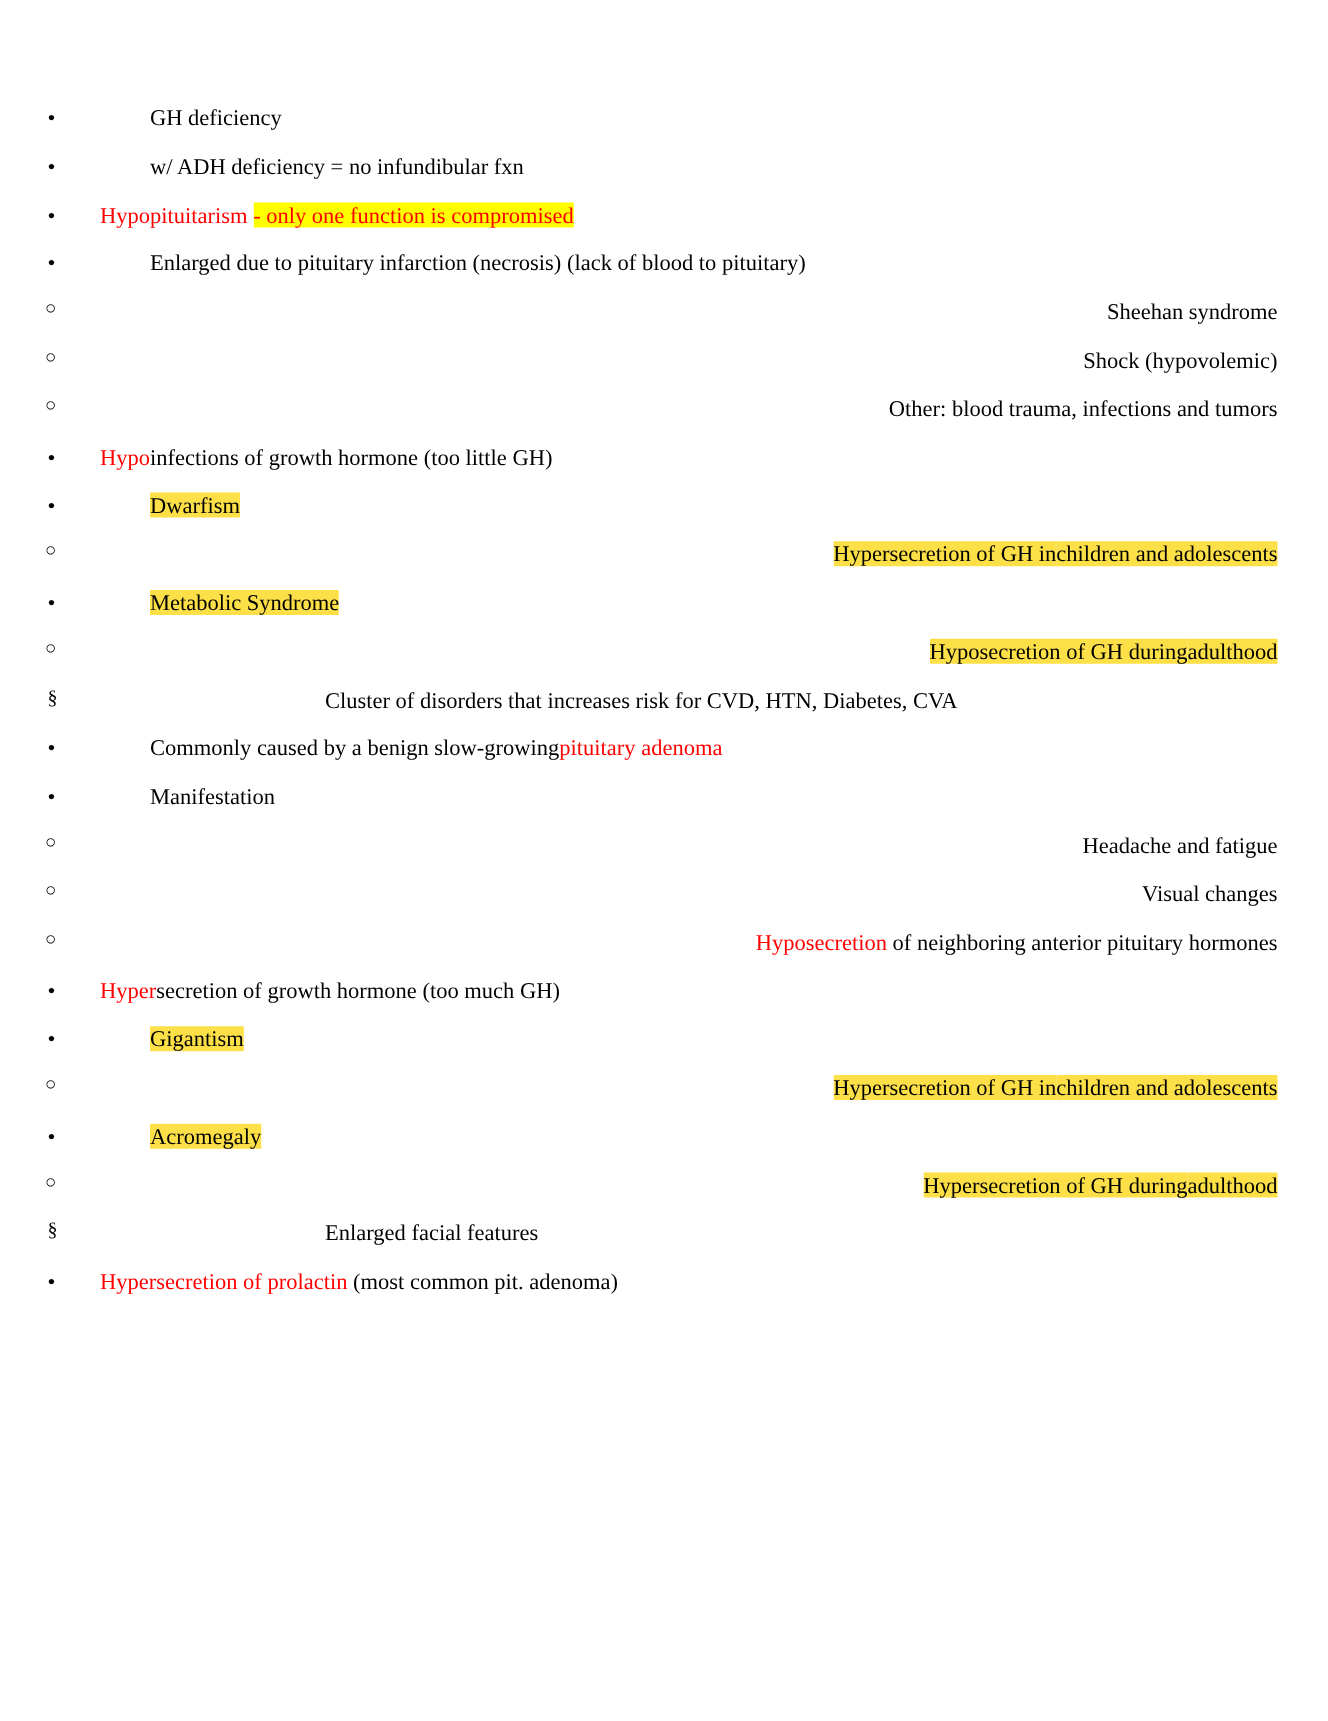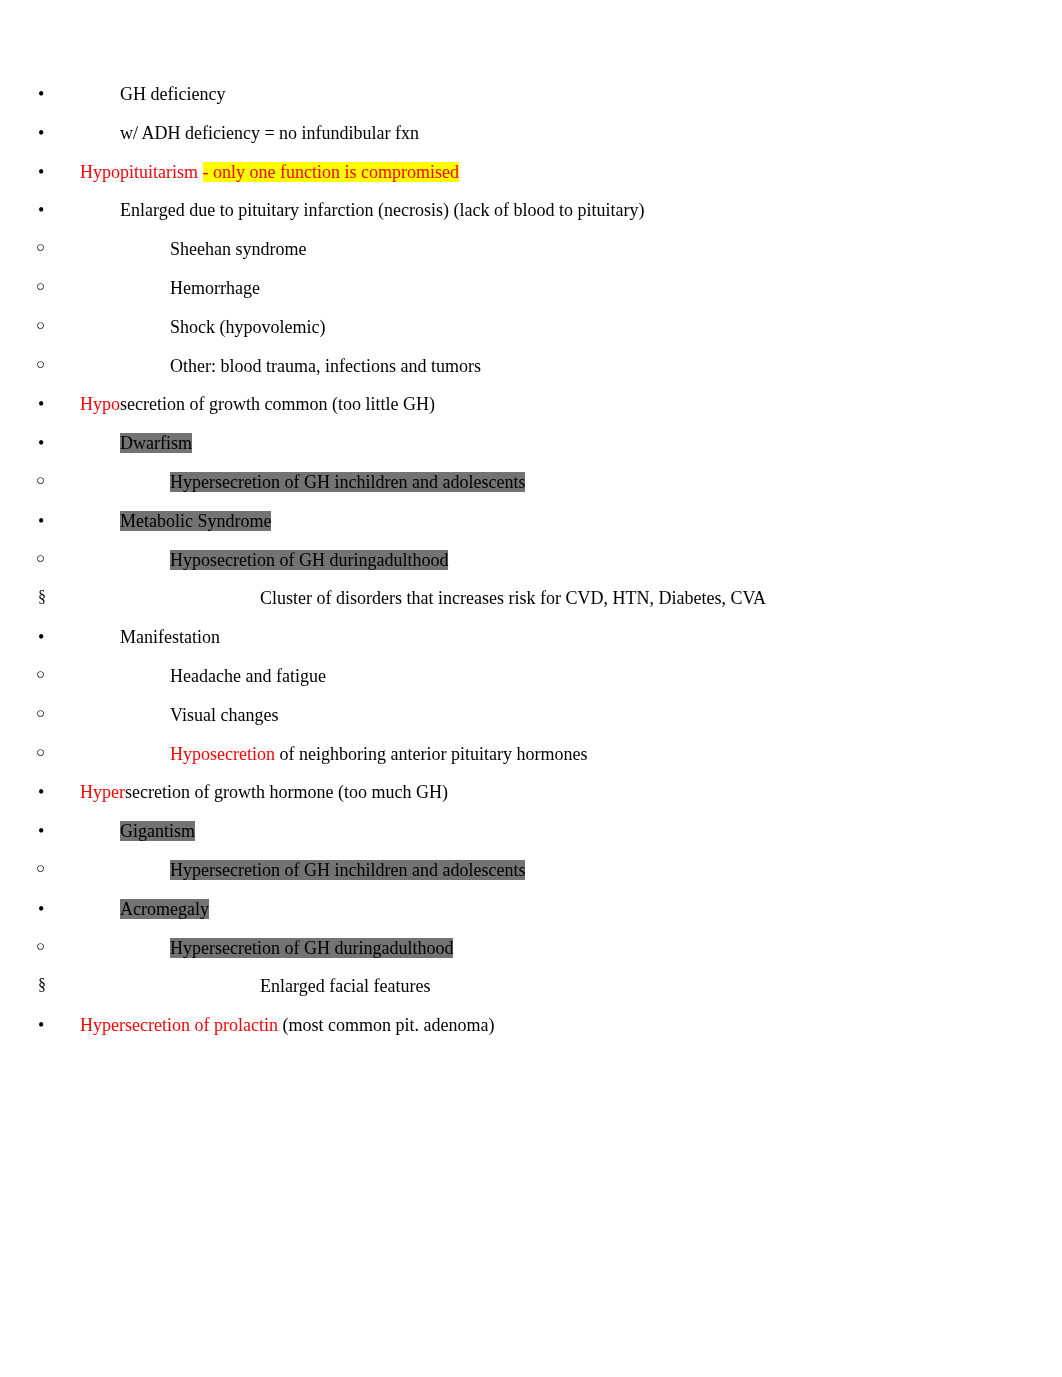--- a/index.html
+++ b/index.html
@@ -31,20 +31,21 @@
     .level1 {
       padding-left: 20px;
     }
 
     .level2 {
       padding-left: 60px;
     }
 
     .level3 {
       padding-left: 110px;
+      text-align: right;
     }
 
     .level4 {
       padding-left: 160px;
     }
 
     li {
       margin: 10px 0;
       position: relative;
     }
@@ -66,21 +67,21 @@
 
     .bullet-section::before {
       content: '§';
       position: absolute;
       left: -22px;
       color: #000;
       font-size: 16px;
     }
 
     .highlight-yellow {
-      background-color: #737373;
+      background-color: #fde047;
     }
 
     .text-red {
       color: #ff0000;
     }
 
     .line {
       line-height: 1.6;
     }
   </style>
@@ -109,38 +110,34 @@
     <li class="level2 line">
       <span class="bullet-dot"></span>
       <span>Enlarged due to pituitary infarction (necrosis) (lack of blood to pituitary)</span>
     </li>
 
     <li class="level3 line">
       <span class="bullet-circle"></span>
       <span>Sheehan syndrome</span>
     </li>
 
-    <li class="level3 line">
-      <span class="bullet-circle"></span>
-      <span>Hemorrhage</span>
-    </li>
 
     <li class="level3 line">
       <span class="bullet-circle"></span>
       <span>Shock (hypovolemic)</span>
     </li>
 
     <li class="level3 line">
       <span class="bullet-circle"></span>
       <span>Other: blood trauma, infections and tumors</span>
     </li>
 
     <li class="level1 line">
       <span class="bullet-dot"></span>
-      <span class="text-red">Hypo</span><span>secretion of growth common (too little GH)</span>
+      <span class="text-red">Hypo</span><span>infections of growth hormone (too little GH)</span>
     </li>
 
     <li class="level2 line">
       <span class="bullet-dot"></span>
       <span class="highlight-yellow">Dwarfism</span>
     </li>
 
     <li class="level3 line">
       <span class="bullet-circle"></span>
       <span class="highlight-yellow">Hypersecretion of GH in</span><span class="highlight-yellow">children and adolescents</span>
@@ -155,20 +152,24 @@
       <span class="bullet-circle"></span>
       <span class="highlight-yellow">Hyposecretion of GH during</span><span class="highlight-yellow">adulthood</span>
     </li>
 
     <li class="level4 line" style="padding-left: 200px;">
       <span class="bullet-section"></span>
       <span>Cluster of disorders that increases risk for CVD, HTN, Diabetes, CVA</span>
     </li>
 
 
+    <li class="level2 line">
+      <span class="bullet-dot"></span>
+      <span>Commonly caused by a benign slow-growing</span><span class="text-red">pituitary adenoma</span>
+    </li>
 
     <li class="level2 line">
       <span class="bullet-dot"></span>
       <span>Manifestation</span>
     </li>
 
     <li class="level3 line">
       <span class="bullet-circle"></span>
       <span>Headache and fatigue</span>
     </li>

